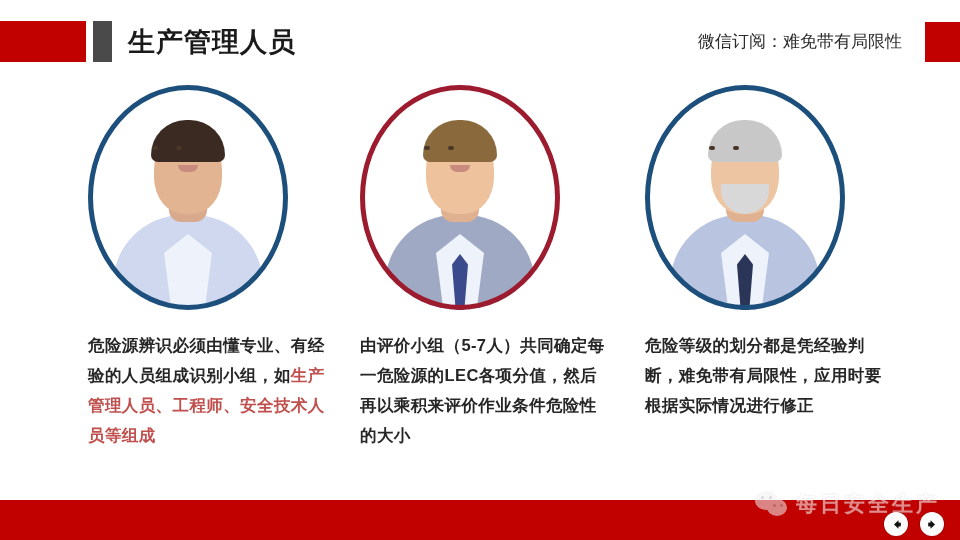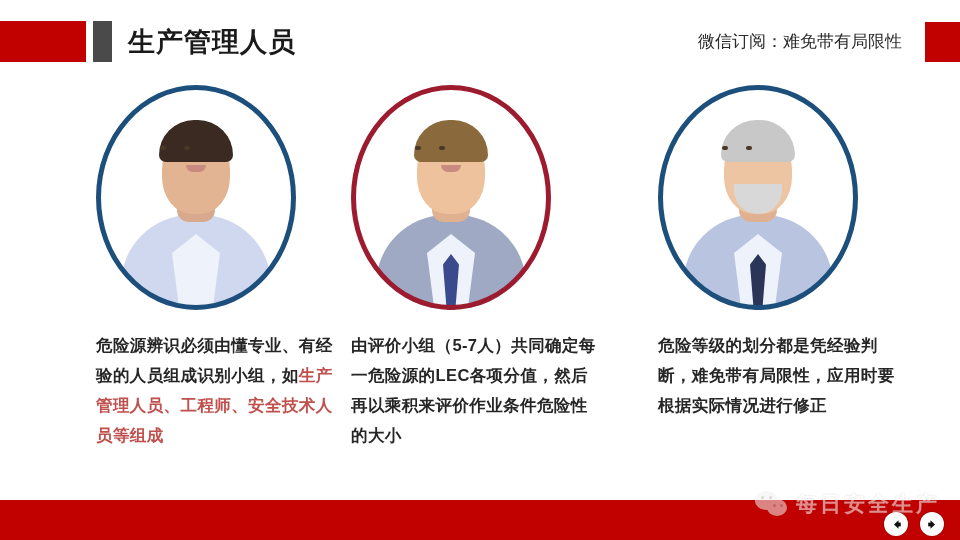--- a/index.html
+++ b/index.html
@@ -31,23 +31,23 @@
     font-size:17px;color:#2b2b2b;white-space:nowrap;line-height:24px;
   }
   .hdr-red-right{
     position:absolute;right:0;top:22px;width:35px;height:40px;
     background:#c10000;
   }
 
   
   .cols{position:absolute;left:0;top:85px;width:960px;height:400px;}
   .col{position:absolute;top:0;width:280px;}
-  .col-1{left:84px;}
-  .col-2{left:339px;}
-  .col-3{left:646px;}
+  .col-1{left:76px;}
+  .col-2{left:348px;}
+  .col-3{left:633px;}
 
   .portrait-wrap{
     position:relative;width:200px;height:225px;margin:0 auto 0 12px;
   }
   .portrait{
     position:absolute;left:0;top:0;width:200px;height:225px;
     border-radius:50%;
     overflow:hidden;
     background:#ffffff;
     box-sizing:border-box;

